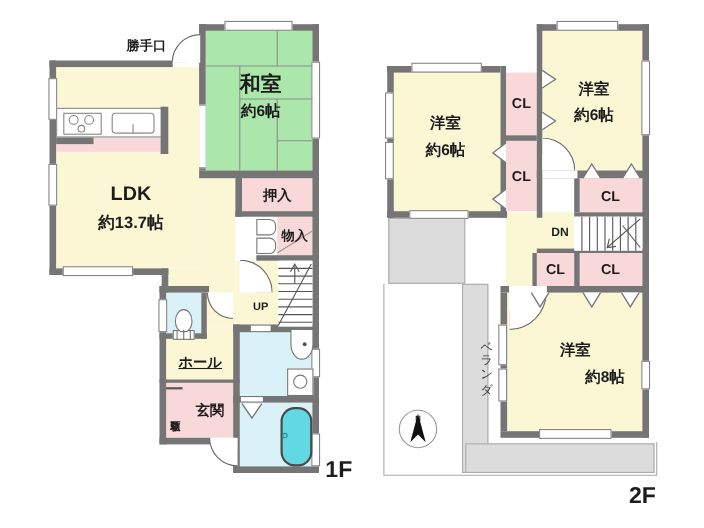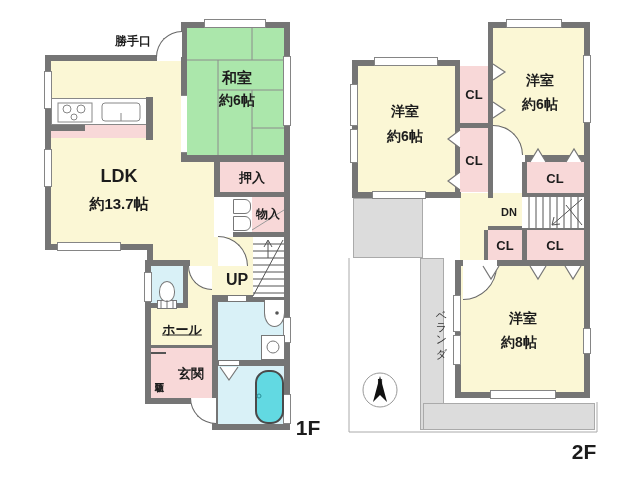--- a/index.html
+++ b/index.html
@@ -228,41 +228,41 @@
       <polyline points="349,258 349,432 597,432 597,402"></polyline>
     </g>
 
     <g>
       <circle cx="380" cy="390" r="17" fill="#fff" stroke="#999" stroke-width="1"></circle>
       <polygon points="380,376 373,402 380,395 387,402" fill="#111"></polygon>
     </g>
   </svg>
 
   <div class="lbl" style="left:133px;top:41px;font-size:12px;">勝手口</div>
-  <div class="lbl" style="left:237px;top:77px;font-size:15px;">和室</div>
+  <div class="lbl" style="left:237px;top:77px;font-size:19px;">和室</div>
   <div class="lbl" style="left:237px;top:100px;font-size:14px;">約6帖</div>
   <div class="lbl" style="left:119px;top:176px;font-size:18px;">LDK</div>
   <div class="lbl" style="left:119px;top:203px;font-size:15px;">約13.7帖</div>
   <div class="lbl" style="left:252px;top:177px;font-size:13px;">押入</div>
   <div class="lbl" style="left:268px;top:214px;font-size:12px;">物入</div>
-  <div class="lbl" style="left:237px;top:280px;font-size:16px;">UP</div>
+  <div class="lbl" style="left:237px;top:280px;font-size:10px;">UP</div>
   <div class="lbl" style="left:182px;top:329px;font-size:13px;text-decoration:underline;">ホール</div>
   <div class="lbl vlbl" style="left:159px;top:376px;font-size:9px;">下駄箱</div>
   <div class="lbl" style="left:191px;top:373px;font-size:13px;">玄関</div>
   <div class="lbl" style="left:308px;top:427px;font-size:21px;font-weight:800;">1F</div>
 
   <div class="lbl" style="left:405px;top:111px;font-size:14px;">洋室</div>
   <div class="lbl" style="left:405px;top:136px;font-size:14px;">約6帖</div>
   <div class="lbl" style="left:540px;top:80px;font-size:14px;">洋室</div>
   <div class="lbl" style="left:540px;top:104px;font-size:14px;">約6帖</div>
   <div class="lbl" style="left:474px;top:94px;font-size:13px;">CL</div>
   <div class="lbl" style="left:474px;top:160px;font-size:13px;">CL</div>
   <div class="lbl" style="left:555px;top:178px;font-size:13px;">CL</div>
   <div class="lbl" style="left:505px;top:245px;font-size:13px;">CL</div>
   <div class="lbl" style="left:555px;top:245px;font-size:13px;">CL</div>
   <div class="lbl" style="left:509px;top:212px;font-size:11px;">DN</div>
   <div class="lbl" style="left:523px;top:318px;font-size:14px;">洋室</div>
-  <div class="lbl" style="left:519px;top:342px;font-size:14px;">約8帖</div>
+  <div class="lbl" style="left:550px;top:342px;font-size:14px;">約8帖</div>
   <div class="lbl vlbl" style="left:441px;top:328px;font-size:11px;font-weight:normal;color:#333;">ベランダ</div>
   <div class="lbl" style="left:584px;top:451px;font-size:21px;font-weight:800;">2F</div>
   <div class="lbl" style="left:380px;top:381px;font-size:7px;color:#111;">N</div>
 
 </div>
 
 </body></html>

